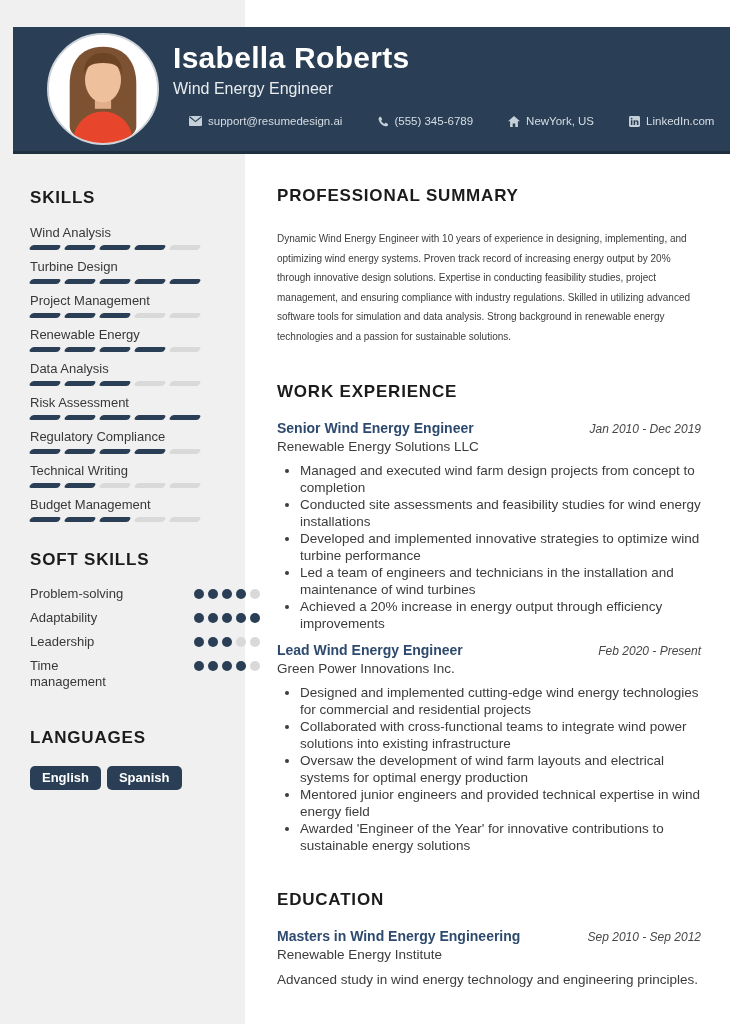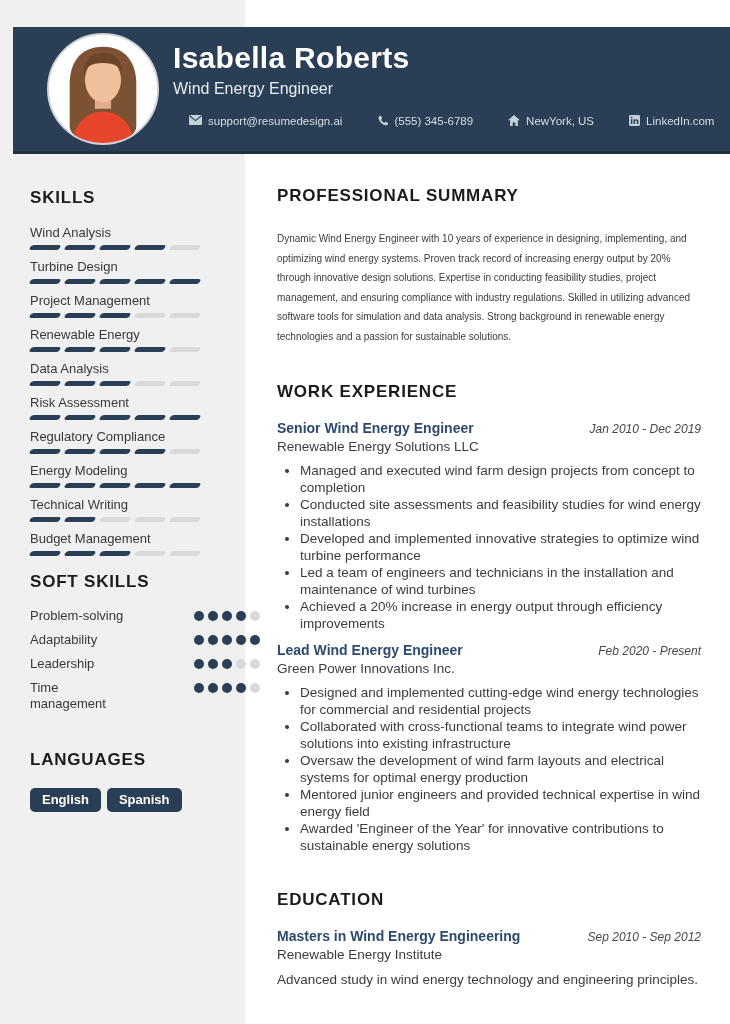--- a/index.html
+++ b/index.html
@@ -21,32 +21,32 @@
   }
   .avatar{
     position:absolute;left:34px;top:6px;width:112px;height:112px;border-radius:50%;
     background:#ffffff;overflow:hidden;border:2px solid #cdd3d8;
   }
   .avatar svg{display:block;width:100%;height:100%;}
   .header-text{position:absolute;left:160px;top:14px;width:560px;}
   .person-name{color:#ffffff;font-size:30px;font-weight:bold;letter-spacing:0.3px;line-height:34px;}
   .person-title{color:#e9edf1;font-size:16px;margin-top:5px;}
   .contact-row{display:flex;align-items:center;gap:19px;margin-top:17px;}
-  .contact-item{display:flex;align-items:flex-start;gap:6px;color:var(--header-subtext);font-size:11.5px;padding-left:16px;}
+  .contact-item{display:flex;align-items:center;gap:6px;color:var(--header-subtext);font-size:11.5px;padding-left:16px;}
   .contact-item svg{display:block;}
   
   .sidebar{position:absolute;left:0;top:154px;width:296px;padding:34px 36px 0 30px;}
   .side-heading{font-size:17px;font-weight:bold;letter-spacing:0.8px;color:var(--text-dark);}
   .skills-list{margin-top:17px;}
   .skill-row{margin-bottom:9px;}
   .skill-label{font-size:13px;color:#383838;line-height:16px;}
   .skill-bar{display:flex;gap:5px;margin-top:4px;height:5px;}
   .seg{width:30px;height:5px;background:var(--bar-empty);border-radius:3px;transform:skewX(-28deg);}
   .seg.fill{background:var(--navy);}
-  .soft-heading{margin-top:16px;}
+  .soft-heading{margin-top:28px;}
   .soft-list{margin-top:16px;}
   .soft-row{display:flex;justify-content:space-between;align-items:flex-start;margin-bottom:8px;gap:13px;}
   .soft-label{font-size:13px;color:#383838;line-height:16px;max-width:105px;}
   .dots{display:flex;gap:4px;padding-top:3px;}
   .dot{width:10px;height:10px;border-radius:50%;background:var(--bar-empty);}
   .dot.fill{background:var(--navy);}
   .lang-heading{margin-top:38px;}
   .lang-row{display:flex;gap:6px;margin-top:18px;}
   .lang-pill{
     background:var(--navy);color:#ffffff;font-size:13px;font-weight:bold;
@@ -202,30 +202,20 @@
     <div class="skill-label">Regulatory Compliance</div>
     <div class="skill-bar">
           <span class="seg fill"></span>
           <span class="seg fill"></span>
           <span class="seg fill"></span>
           <span class="seg fill"></span>
           <span class="seg"></span>
         </div>
   </div>
 
-  <div class="skill-row">
-    <div class="skill-label">Energy Modeling</div>
-    <div class="skill-bar">
-          <span class="seg fill"></span>
-          <span class="seg fill"></span>
-          <span class="seg fill"></span>
-          <span class="seg fill"></span>
-          <span class="seg fill"></span>
-        </div>
-  </div>
 
   <div class="skill-row">
     <div class="skill-label">Technical Writing</div>
     <div class="skill-bar">
           <span class="seg fill"></span>
           <span class="seg fill"></span>
           <span class="seg"></span>
           <span class="seg"></span>
           <span class="seg"></span>
         </div>

